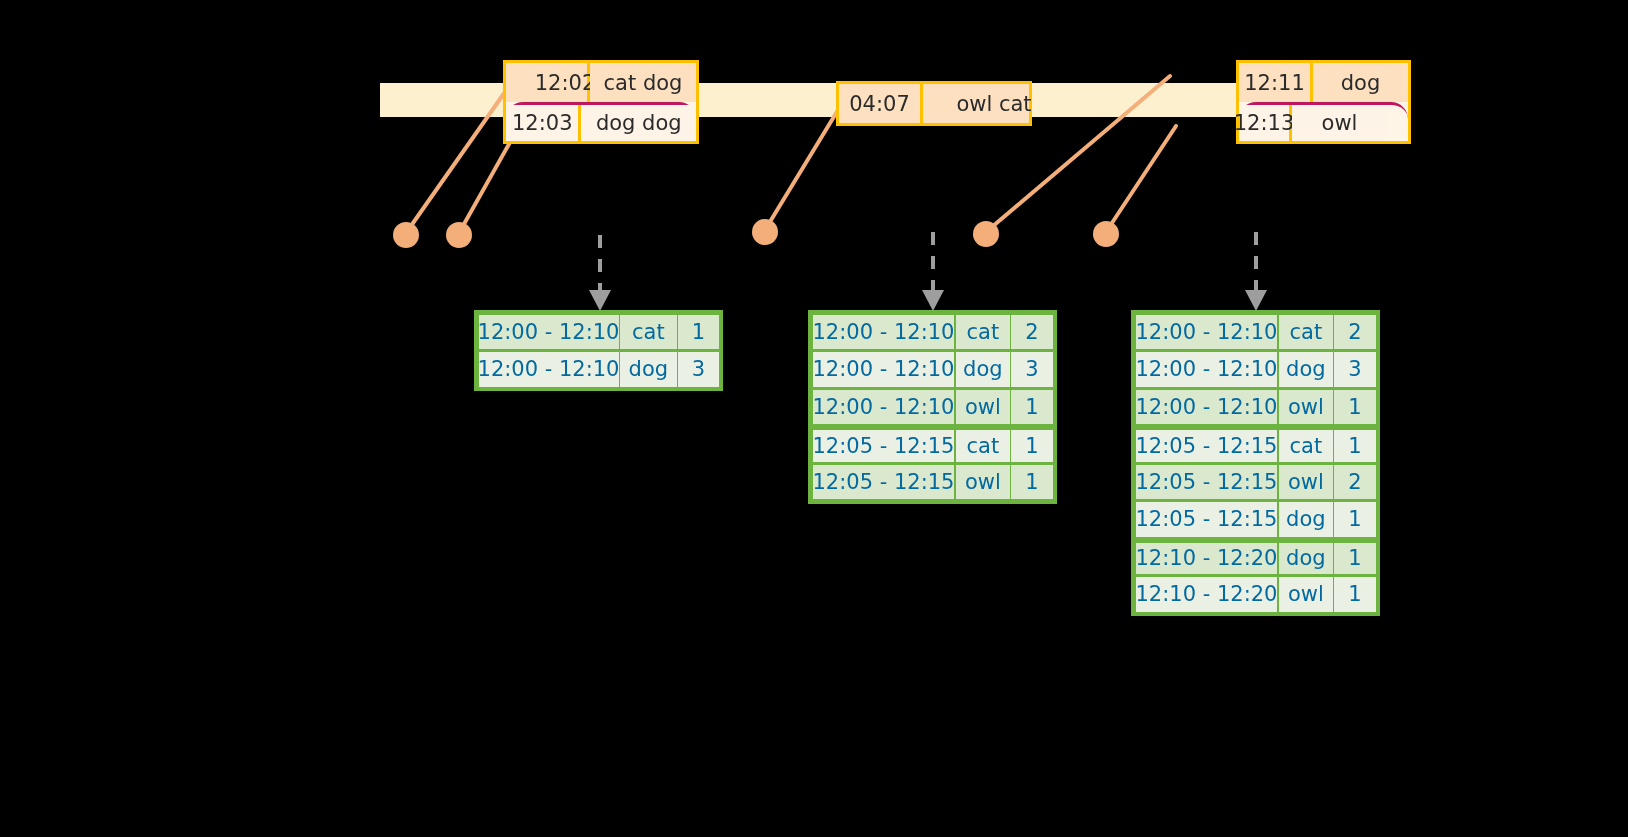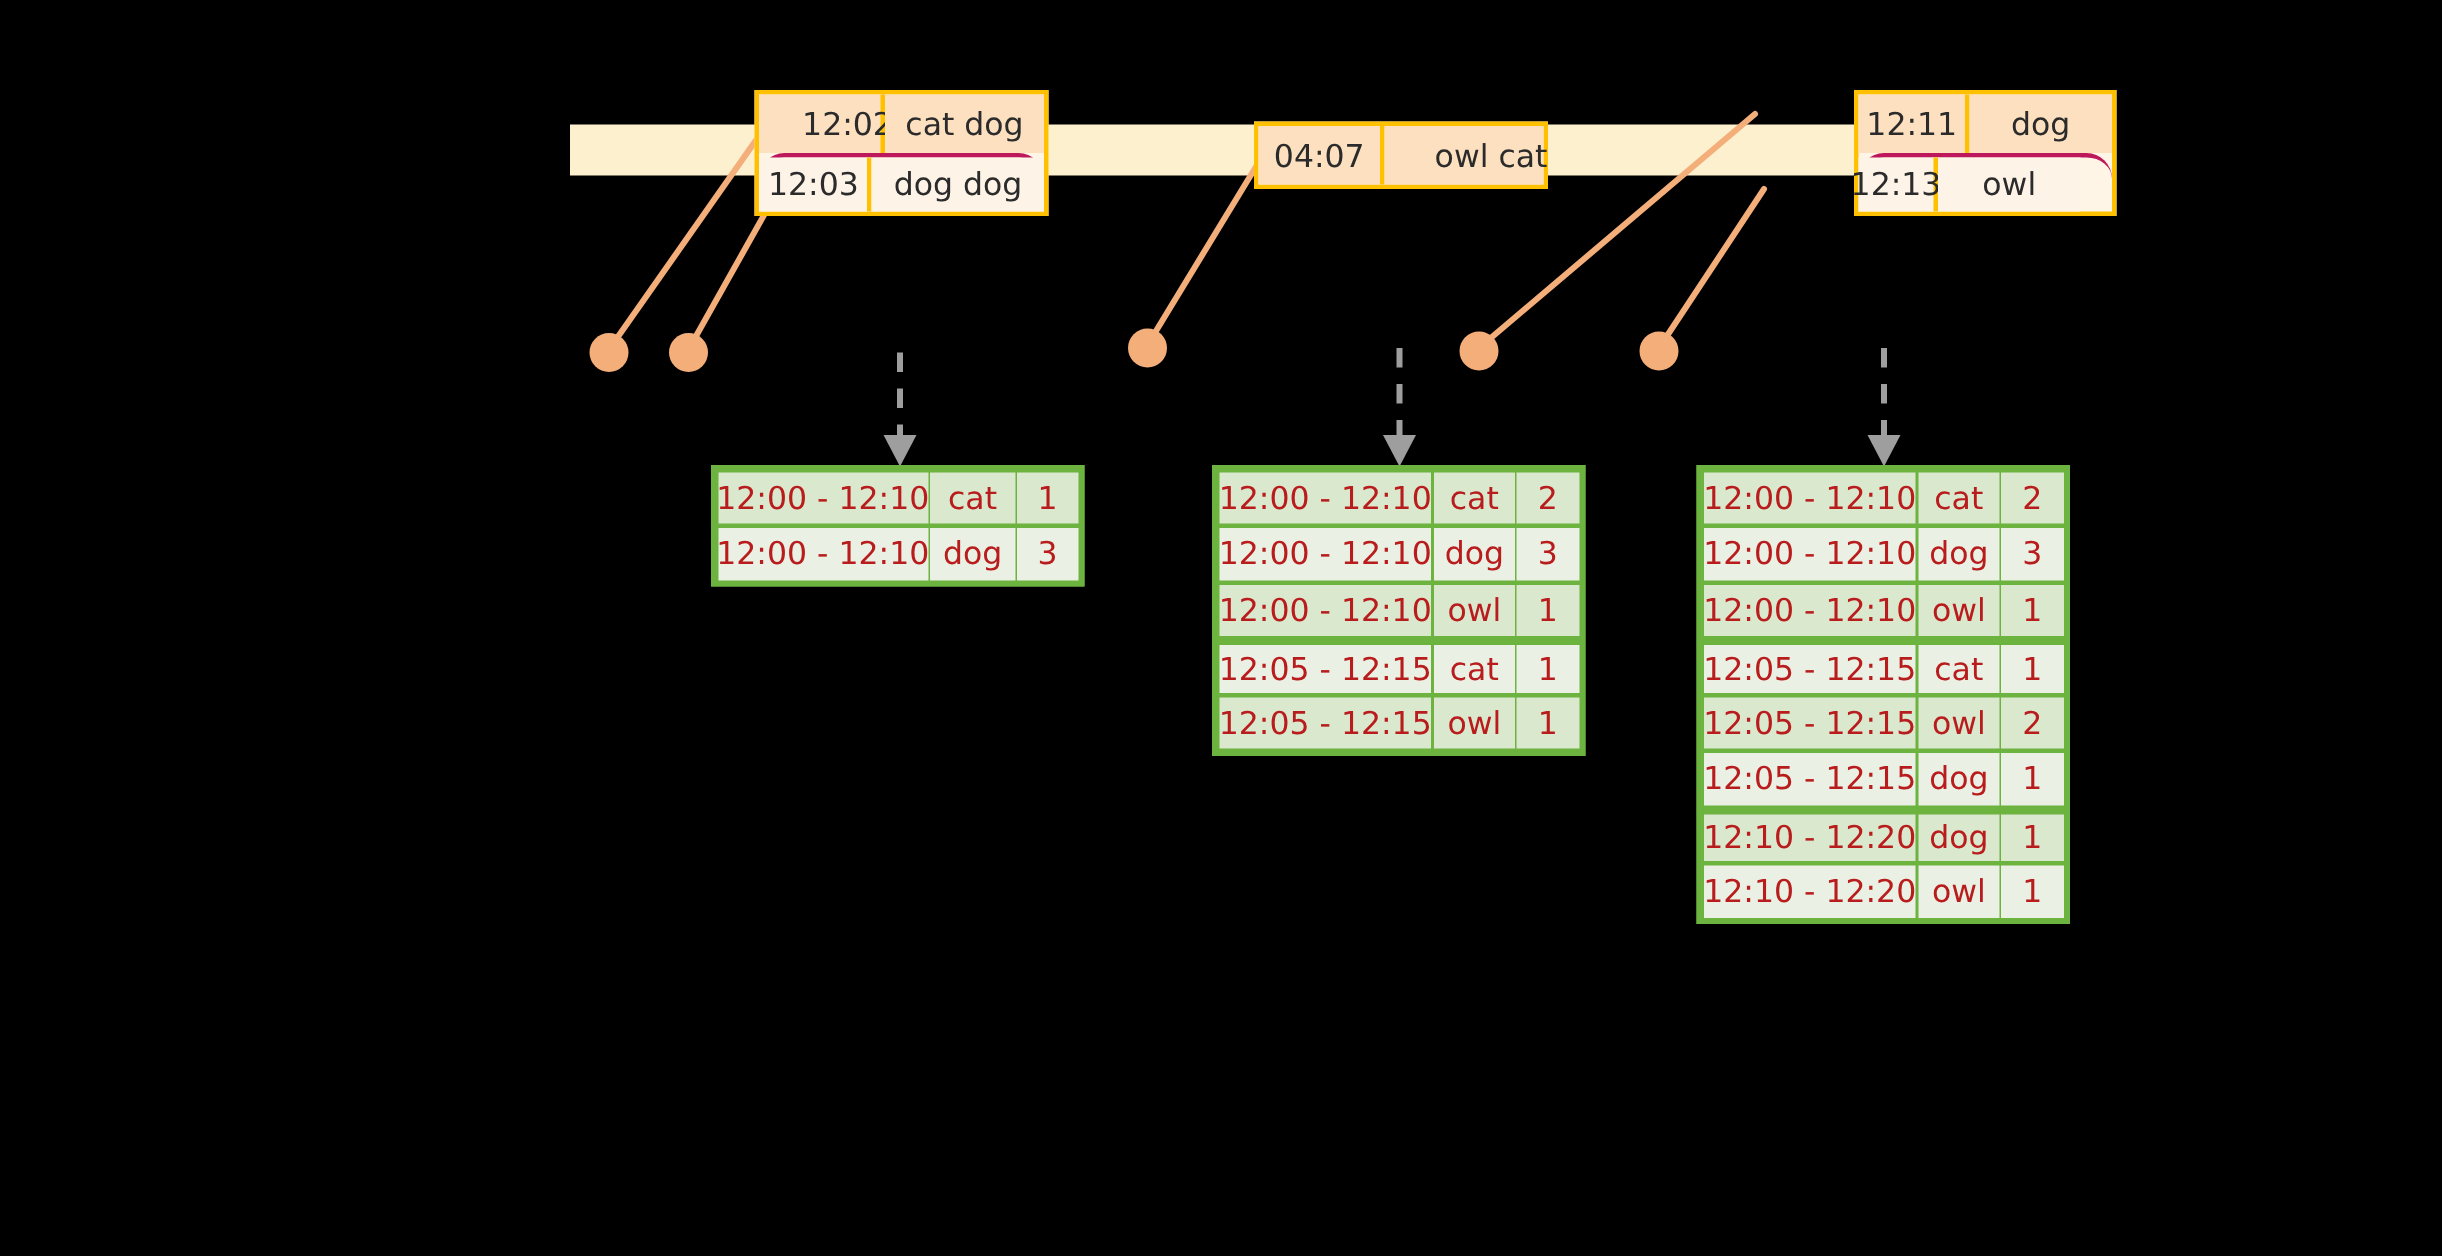--- a/index.html
+++ b/index.html
@@ -73,21 +73,21 @@
   .res-row {
     display: flex;
     height: 37.5px;
     box-sizing: border-box;
   }
   .res-c {
     display: flex;
     align-items: center;
     justify-content: center;
     box-sizing: border-box;
-    color: #b91c1c;
+    color: #0369a1;
     font-size: 21px;
     white-space: nowrap;
     background: #EAF1E4;
     margin: 1.5px 0 1.5px 1.5px;
   }
   .res-c:last-child { margin-right: 1.5px; }
   .res-row.shade .res-c { background: #DAE8CE; }
   .res-row.sep-top { border-top: 3px solid #6DB33F; }
   .c-range { width: 151px; }
   .c-word  { width: 60px; }

